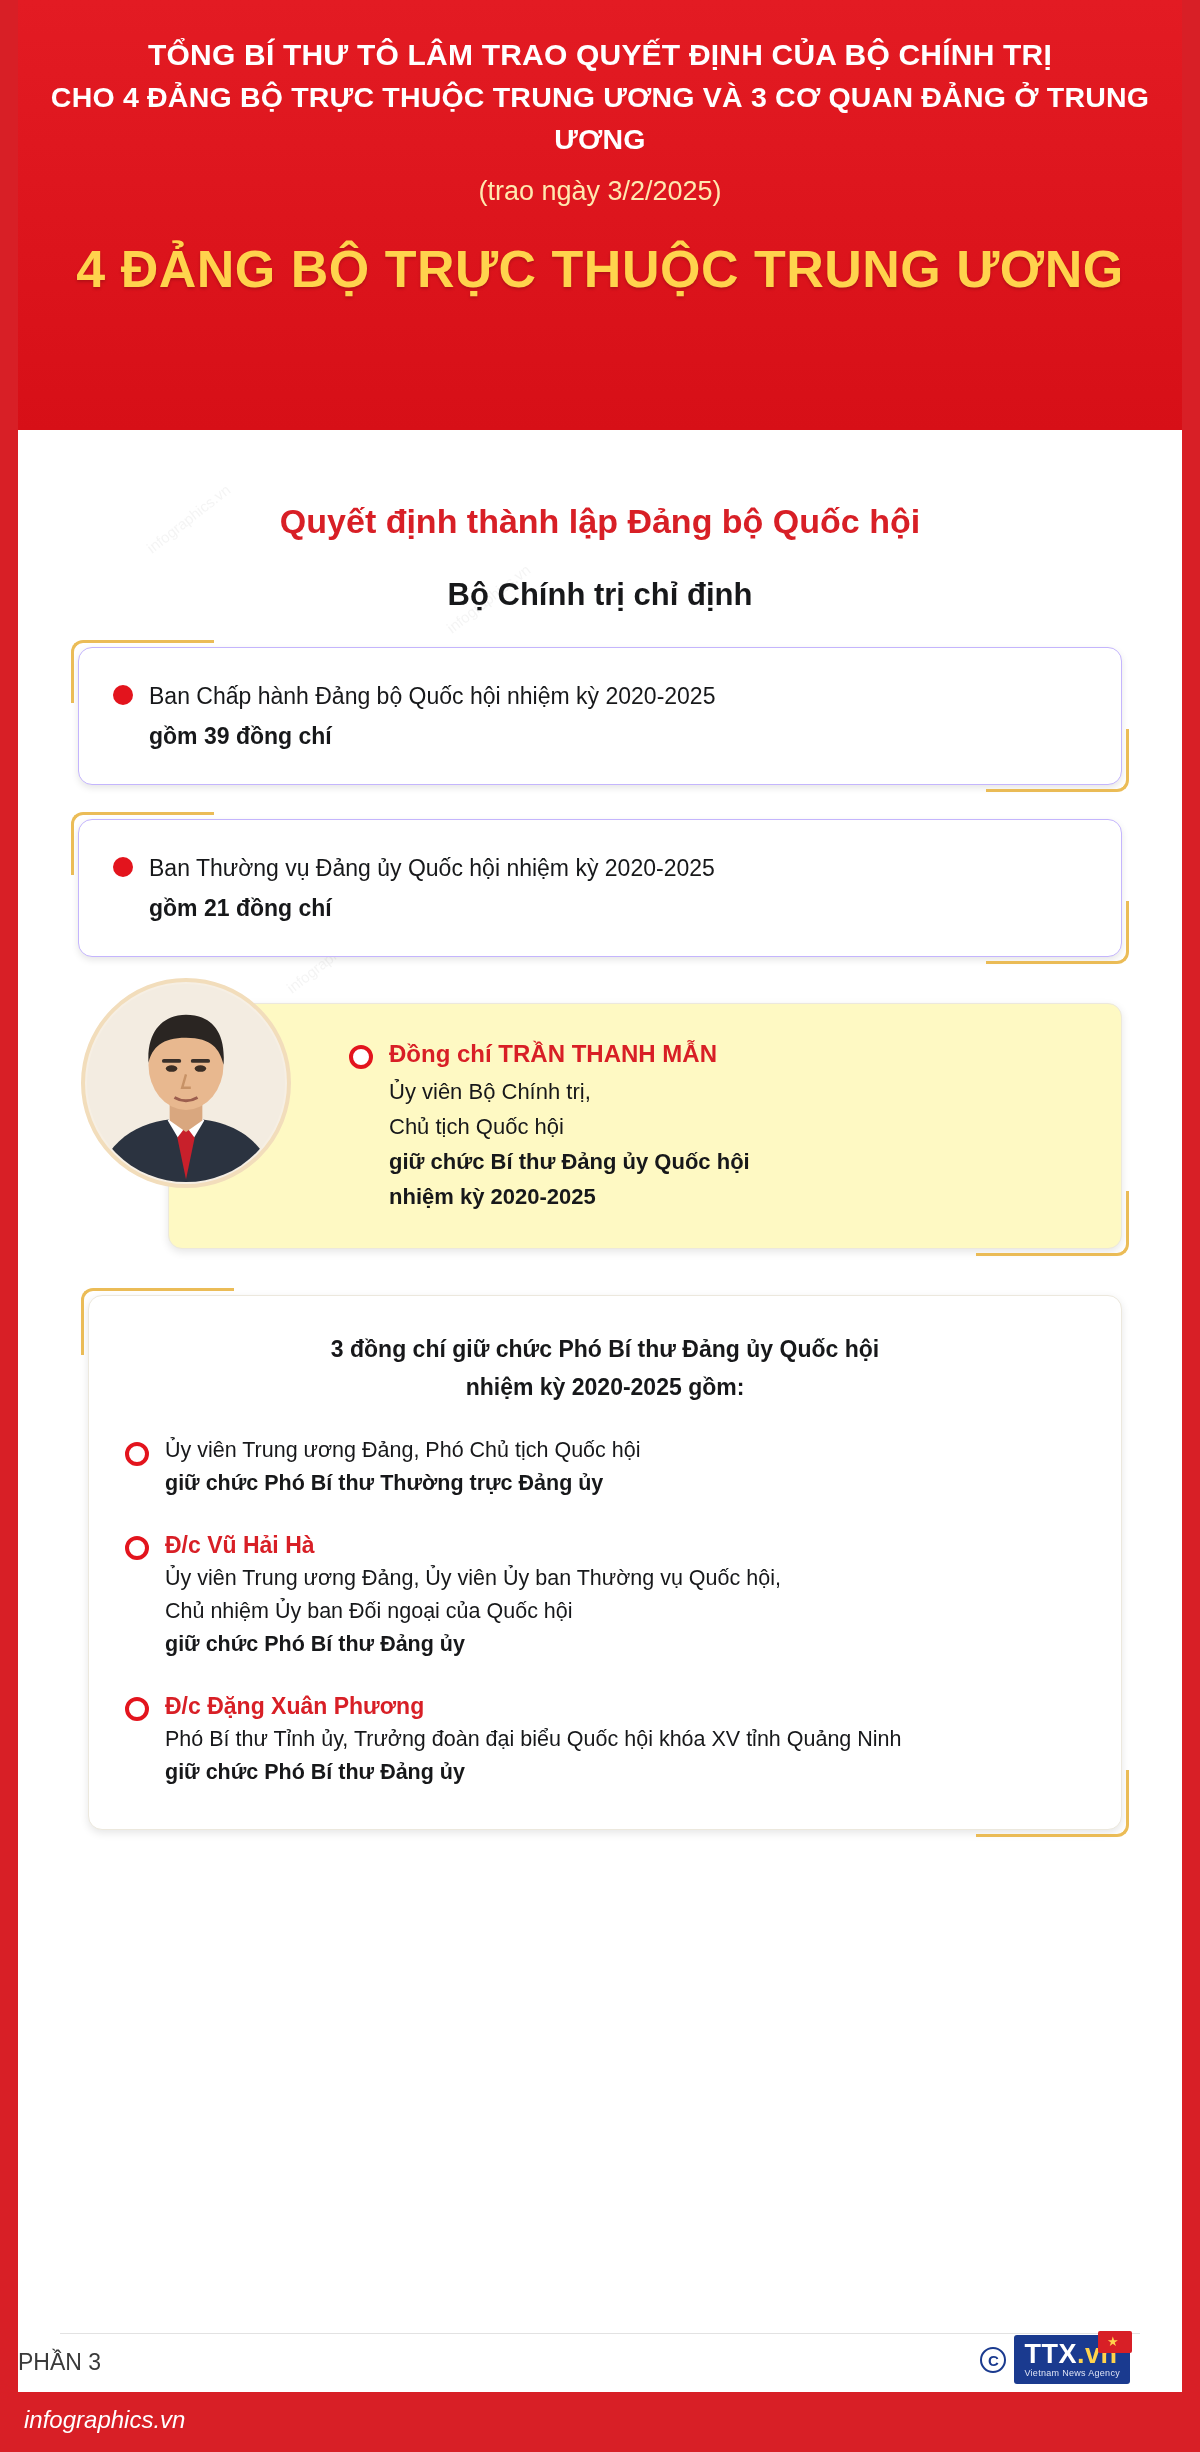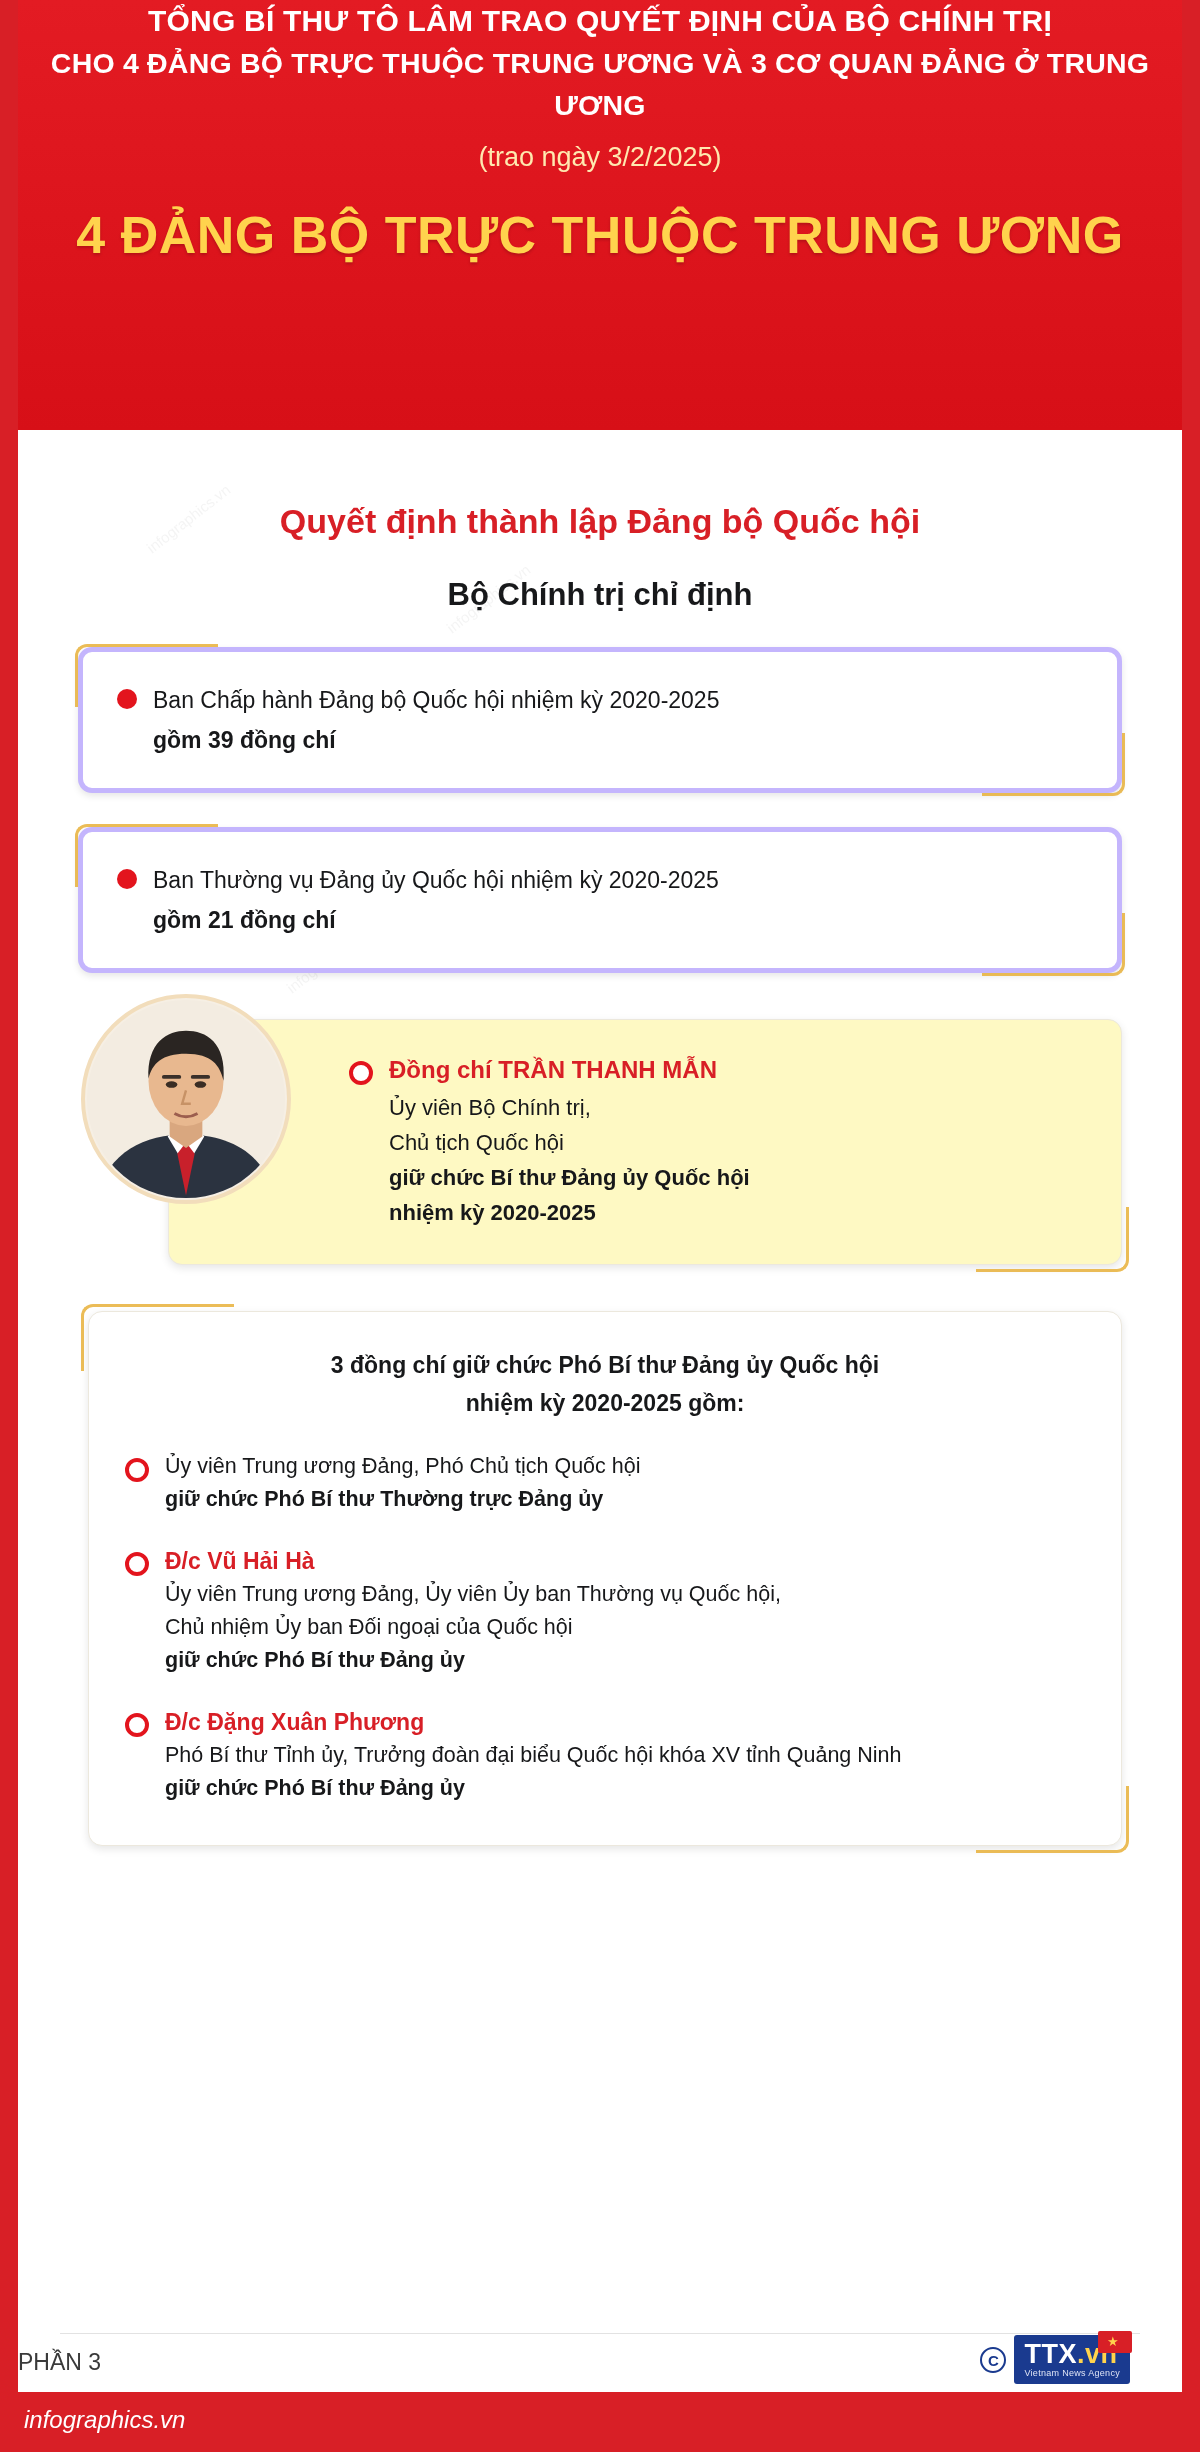--- a/index.html
+++ b/index.html
@@ -32,20 +32,21 @@
   .side-rail.right { right: 0; }
 
   
   .header {
     position: absolute;
     left: 18px; right: 18px; top: 0;
     height: 430px;
     background: #e0121a;
     background: linear-gradient(180deg,#e31b23 0%, #d70f17 100%);
     text-align: center;
+    padding-top: 34px;
   }
   .header h1 {
     margin: 0;
     font-size: 30px;
     line-height: 42px;
     font-weight: bold;
     color: #ffffff;
     letter-spacing: 0.2px;
     text-transform: uppercase;
     font-family: "Liberation Sans", sans-serif;
@@ -96,21 +97,21 @@
     font-weight: bold;
     margin: 36px 0 0 0;
   }
 
   
   .card {
     position: relative;
     margin: 34px 20px 0 20px;
     background: #ffffff;
     border-radius: 14px;
-    border: 5px solid #c4b5fd;
+    border: 1px solid #c4b5fd;
     box-shadow: 0 3px 7px rgba(0,0,0,.10);
     padding: 30px 34px 30px 34px;
   }
   .card::before {
     content: "";
     position: absolute;
     left: -8px; top: -8px;
     width: 140px; height: 10px;
     border-top: 3px solid #e8b13a;
     border-left: 3px solid #e8b13a;

